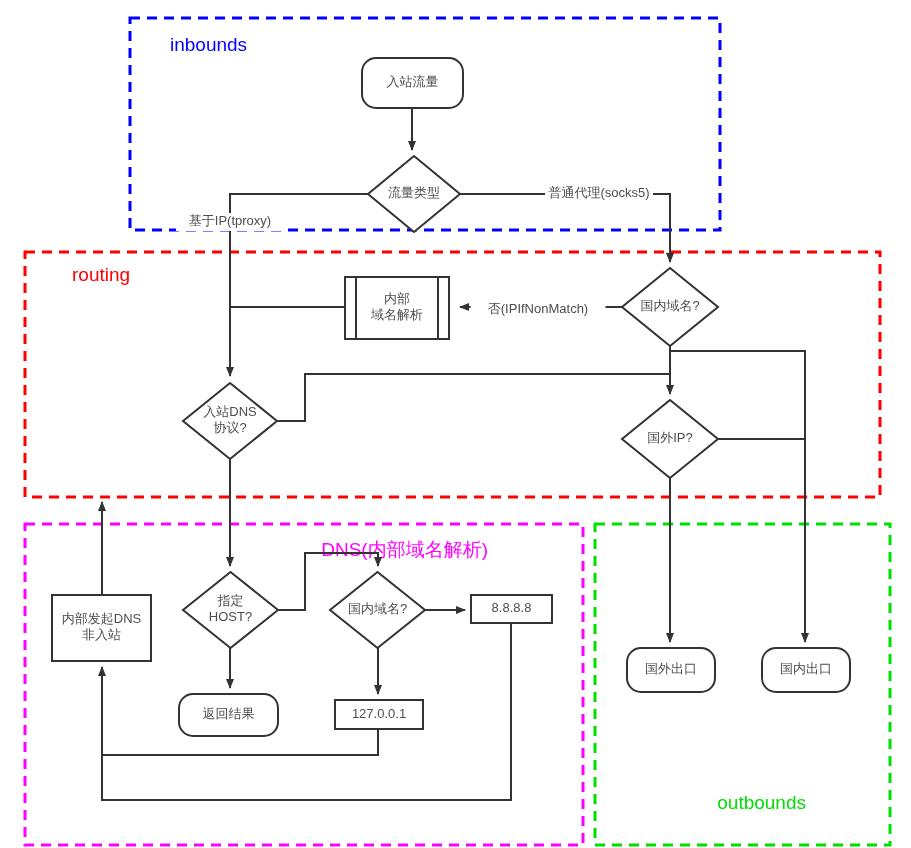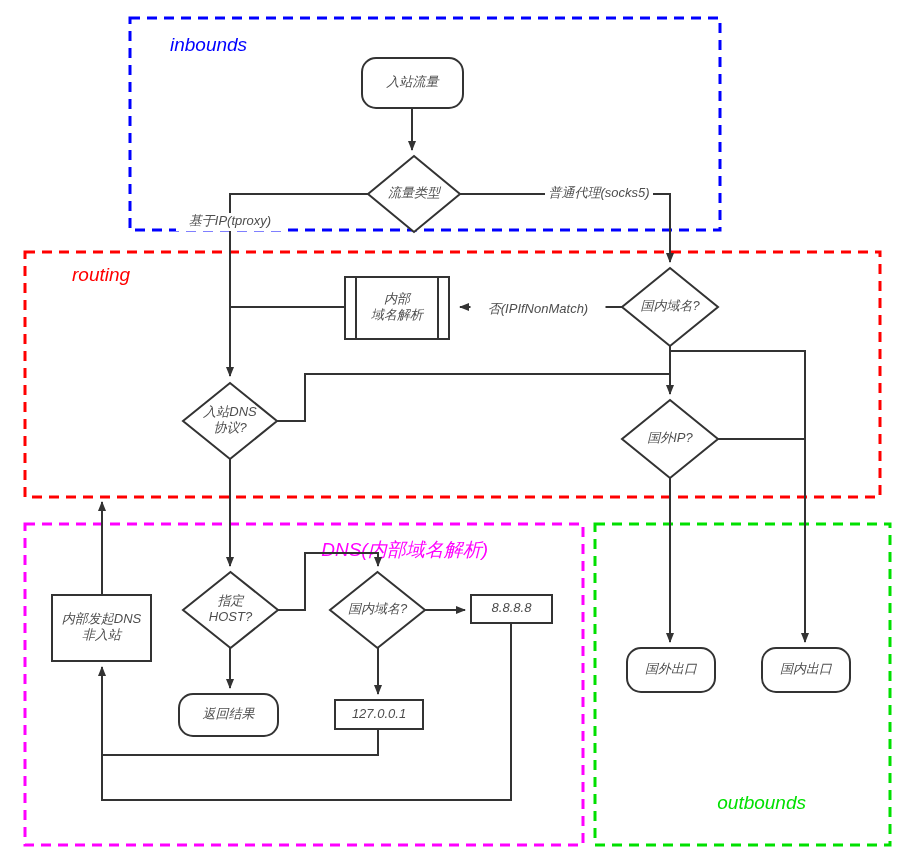--- a/index.html
+++ b/index.html
@@ -1,17 +1,17 @@
 <!DOCTYPE html>
 <html><head>
 <meta charset="utf-8">
 <style>
   html,body{margin:0;padding:0;background:#ffffff;}
   body{width:911px;height:848px;overflow:hidden;font-family:"Liberation Sans","DejaVu Sans",sans-serif;}
-  #stage{position:relative;width:911px;height:848px;font-style:italic;}
+  #stage{position:relative;width:911px;height:848px;}
   svg{display:block;}
   .node-text{font-family:"Liberation Sans","DejaVu Sans",sans-serif;font-size:13px;fill:#4d4d4d;text-anchor:middle;dominant-baseline:middle;}
   .edge-text{font-family:"Liberation Sans","DejaVu Sans",sans-serif;font-size:13px;fill:#4d4d4d;text-anchor:middle;dominant-baseline:middle;}
   .group-text{font-family:"Liberation Sans","DejaVu Sans",sans-serif;font-size:19px;dominant-baseline:middle;}
   .shape{fill:#ffffff;stroke:#333333;stroke-width:2;}
   .edge{fill:none;stroke:#333333;stroke-width:2;}
   .grp{fill:none;stroke-width:3;stroke-dasharray:10 7;}
 </style>
 </head>
 <body>

